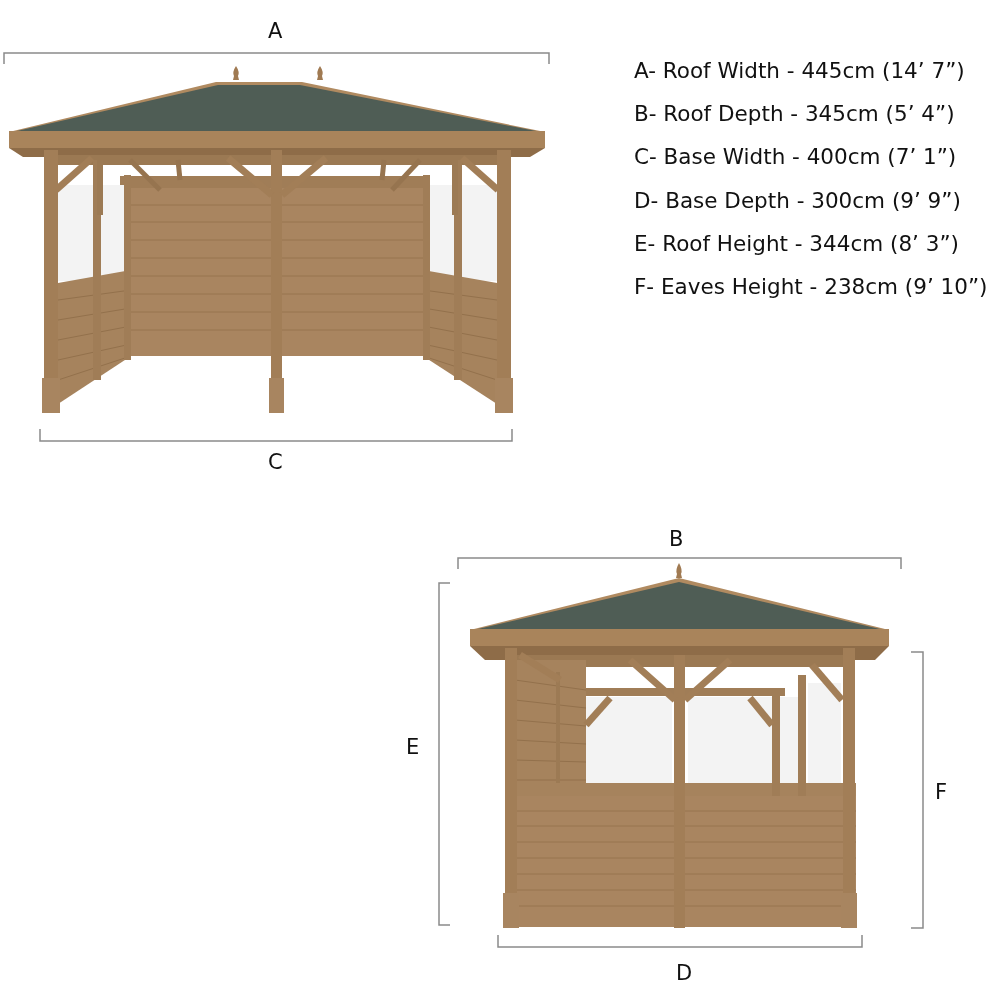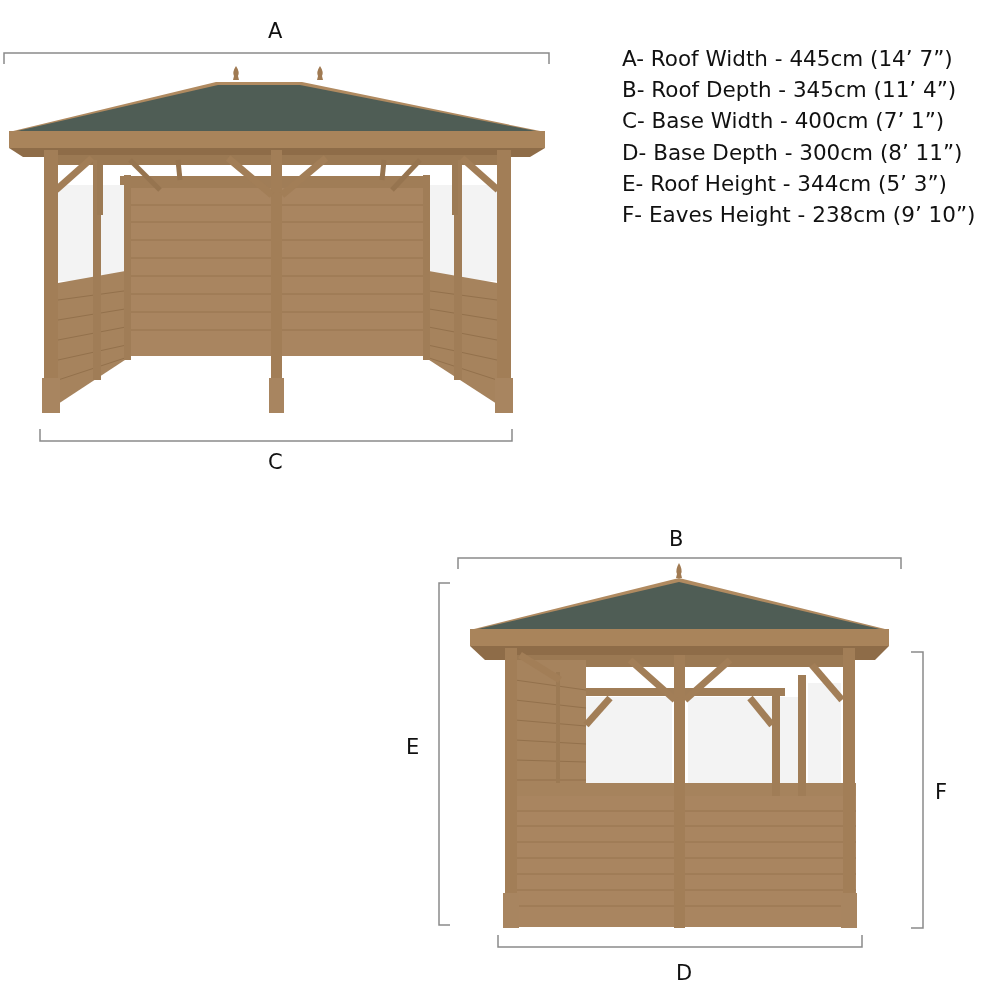--- a/index.html
+++ b/index.html
@@ -1,19 +1,19 @@
 <!DOCTYPE html>
 <html><head>
   <meta charset="utf-8">
   <style>
     html, body { margin:0; padding:0; background:#ffffff; }
     body { width:1000px; height:1000px; position:relative; overflow:hidden; font-family:"DejaVu Sans", sans-serif; }
     .label { position:absolute; font-size:21px; color:#111; line-height:1; }
     .specs { position:absolute; left:622px; top:43px; font-size:21.5px; color:#111; line-height:31.2px; white-space:nowrap; }
-    .specs div { margin:0; }
+    .specs div { margin:12px; }
     svg { position:absolute; left:0; top:0; }
   </style>
 </head>
 <body>
 
 <svg width="1000" height="1000" viewBox="0 0 1000 1000">
 
   <g stroke="#8a8a8a" stroke-width="1.5" fill="none">
     <polyline points="4,64 4,53 549,53 549,64"></polyline>
   </g>
@@ -175,18 +175,18 @@
 
 <div class="label" style="left:268px;top:21px;">A</div>
 <div class="label" style="left:268px;top:452px;">C</div>
 <div class="label" style="left:669px;top:529px;">B</div>
 <div class="label" style="left:406px;top:737px;">E</div>
 <div class="label" style="left:935px;top:782px;">F</div>
 <div class="label" style="left:676px;top:963px;">D</div>
 
 <div class="specs">
   <div>A- Roof Width - 445cm (14’ 7”)</div>
-  <div>B- Roof Depth - 345cm (11’ 4”)</div>
+  <div>B- Roof Depth - 345cm (5’ 4”)</div>
   <div>C- Base Width - 400cm (7’ 1”)</div>
-  <div>D- Base Depth - 300cm (8’ 11”)</div>
-  <div>E- Roof Height - 344cm (5’ 3”)</div>
+  <div>D- Base Depth - 300cm (9’ 9”)</div>
+  <div>E- Roof Height - 344cm (8’ 3”)</div>
   <div>F- Eaves Height - 238cm (9’ 10”)</div>
 </div>
 
 </body></html>

